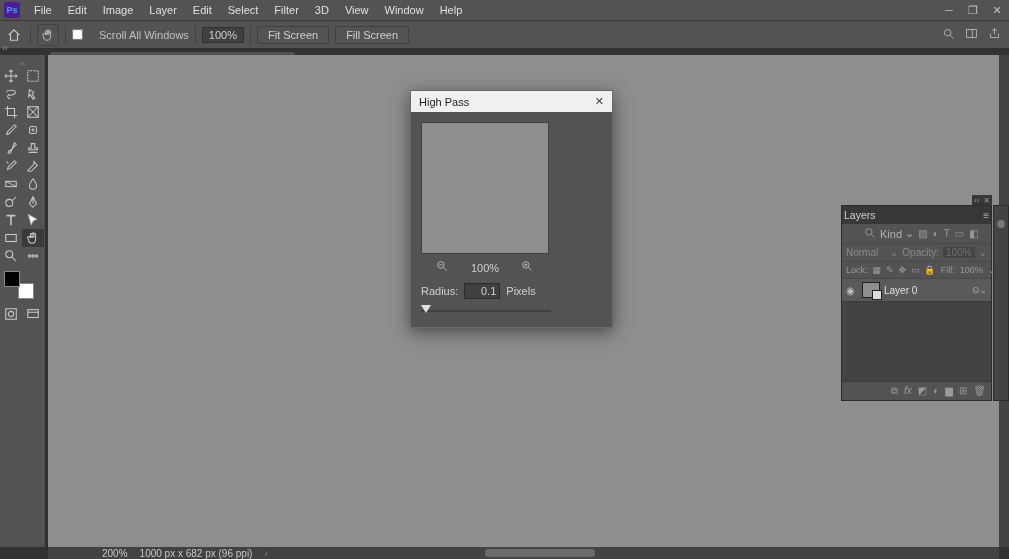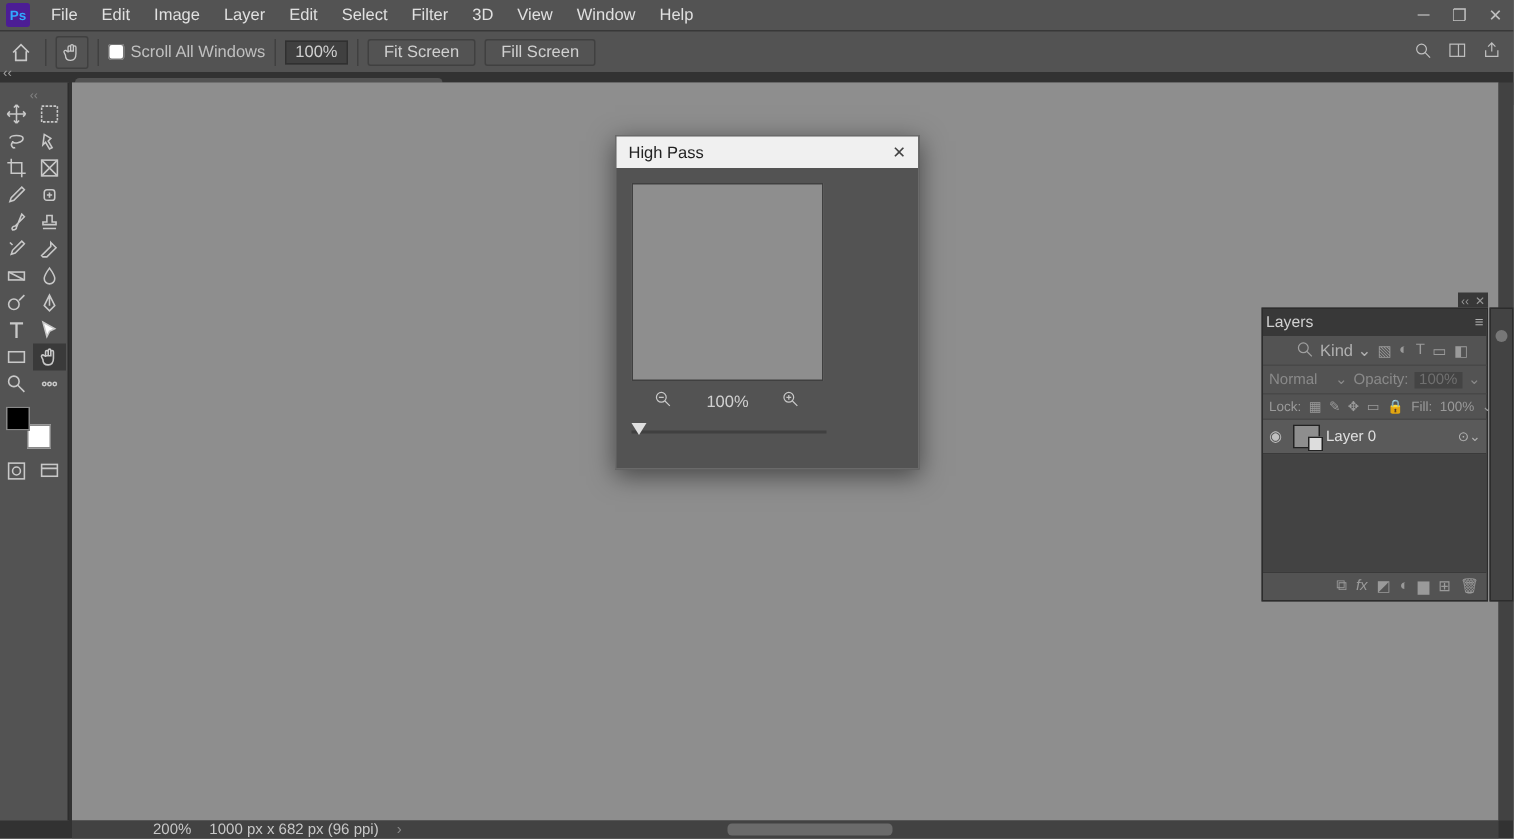--- a/index.html
+++ b/index.html
@@ -9,21 +9,21 @@
 .menubar{height:20px;background:#535353;display:flex;align-items:center;padding-left:4px}
 .app-icon{width:16px;height:16px;background:#4c1d95;color:#31a8ff;display:flex;align-items:center;justify-content:center;font-size:9px;font-weight:bold;border-radius:2px;margin-right:6px}
 .menu-item{padding:2px 8px;color:#e0e0e0;cursor:pointer}
 .window-controls{margin-left:auto;display:flex}
 .wc{width:24px;height:20px;display:flex;align-items:center;justify-content:center;color:#c0c0c0}
 
 
 .optbar{height:28px;background:#535353;border-top:1px solid #383838;display:flex;align-items:center;padding-left:4px;gap:6px}
 .opt-home{width:20px;height:20px;display:flex;align-items:center;justify-content:center}
 .opt-hand{width:22px;height:22px;display:flex;align-items:center;justify-content:center;border:1px solid #404040;border-radius:2px}
-.opt-check{display:flex;align-items:center;gap:4px;font-size:11px;color:#c0c0c0}
+.opt-check{display:flex;align-items:center;gap:16px;font-size:11px;color:#c0c0c0}
 .opt-check input{width:11px;height:11px}
 .opt-sep{width:1px;height:18px;background:#404040}
 .opt-field{background:#404040;border:1px solid #303030;padding:1px 6px;font-size:11px;color:#d0d0d0;min-width:42px;text-align:center}
 .opt-btn{background:#535353;border:1px solid #404040;padding:2px 10px;font-size:11px;color:#d0d0d0;border-radius:2px}
 .opt-right{margin-left:auto;display:flex;gap:10px;padding-right:8px}
 
 
 .tabbar{height:22px;background:#323232;display:flex;align-items:flex-end;padding-left:50px}
 .doc-tab{background:#535353;padding:3px 8px;font-size:10.5px;color:#d8d8d8;border-radius:3px 3px 0 0;display:flex;align-items:center;gap:6px}
 .doc-tab .x{color:#b0b0b0;font-size:10px}
@@ -341,20 +341,25 @@
       <span><svg class="ic" viewBox="0 0 16 16">
             <circle cx="6" cy="6" r="4" stroke="#c8c8c8" fill="none"></circle>
             <path d="M4 6h4M9 9l4 4" stroke="#c8c8c8"></path>
           </svg></span>
       <span>100%</span>
       <span><svg class="ic" viewBox="0 0 16 16">
             <circle cx="6" cy="6" r="4" stroke="#c8c8c8" fill="none"></circle>
             <path d="M4 6h4M6 4v4M9 9l4 4" stroke="#c8c8c8"></path>
           </svg></span>
     </div>
+    <div class="dlg-radius">
+      <span>Radius:</span>
+      <input type="text" value="0.1" style="">
+      <span>Pixels</span>
+    </div>
     <div class="dlg-slider">
       <div class="dlg-slider-track"></div>
       <div class="dlg-slider-thumb"></div>
     </div>
   </div>
 </div>
 
 <div class="panel-grip">
     <span>‹‹</span>
     <span>✕</span>

